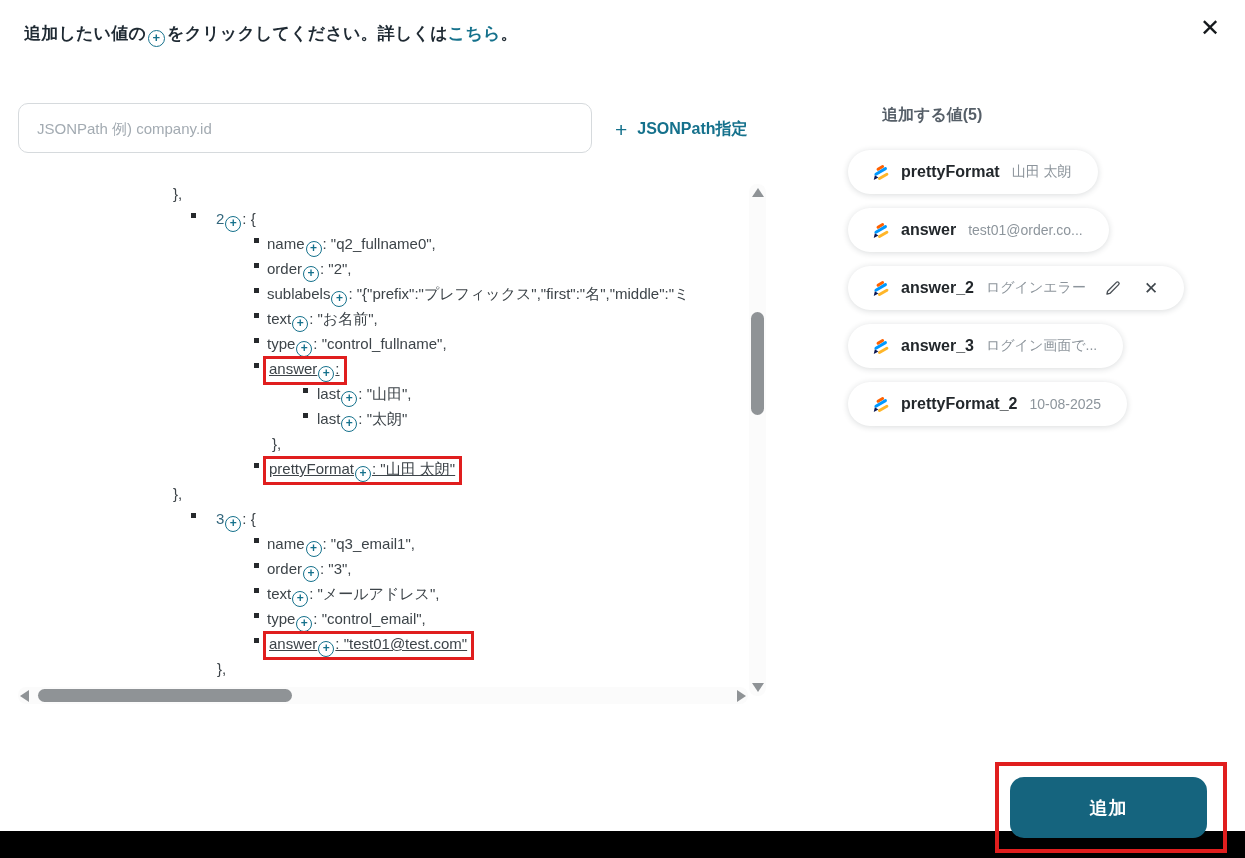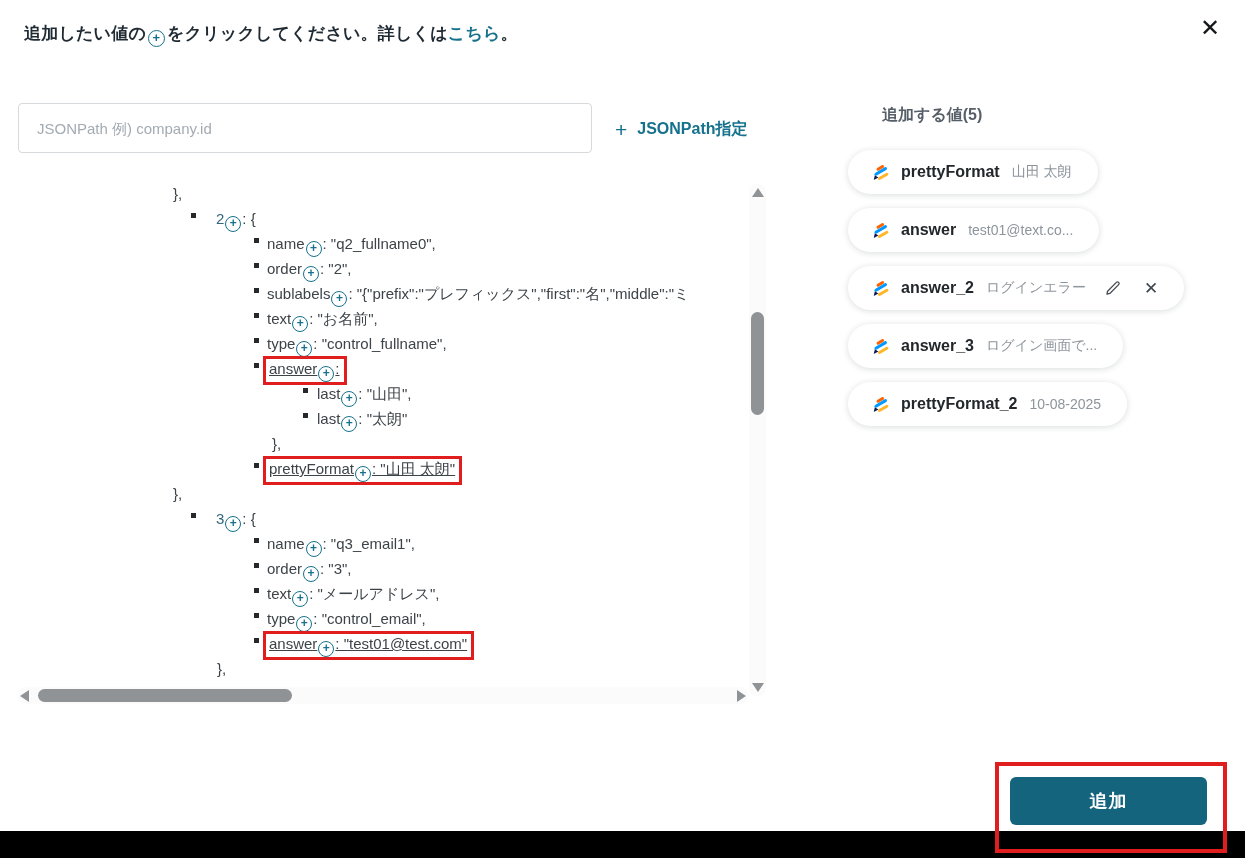--- a/index.html
+++ b/index.html
@@ -36,21 +36,21 @@
     margin:0 2px;background:#fff;
   }
   .close-x{
     position:absolute;left:1200px;top:16px;
     font-size:24px;color:#15191c;cursor:pointer;
     font-weight:400;line-height:24px;
   }
   
   .search-box{
     position:absolute;left:18px;top:103px;width:574px;height:50px;
-    border:1px solid #d6dadd;border-radius:4px;
+    border:1px solid #d6dadd;border-radius:10px;
     padding:16px 18px;font-size:15px;color:#333;outline:none;
     font-family:"Liberation Sans","DejaVu Sans",sans-serif;
   }
   .search-box::placeholder{color:#a3abb2;}
   .jsonpath-btn{
     position:absolute;left:615px;top:114px;height:30px;
     display:flex;align-items:center;gap:10px;
     color:var(--accent);cursor:pointer;background:none;border:none;
     font-family:"Liberation Sans","DejaVu Sans",sans-serif;
   }
@@ -121,22 +121,22 @@
     background:#fff;box-shadow:0 1px 6px rgba(25,35,45,.16);
     cursor:pointer;
   }
   .chip .chip-label{font-size:16px;font-weight:700;color:#22272b;}
   .chip .chip-value{font-size:14px;color:var(--gray);}
   .chip .chip-edit{margin-left:6px;cursor:pointer;display:flex;align-items:center;}
   .chip .chip-remove{margin-left:10px;font-size:17px;color:#3f464c;cursor:pointer;}
   
   .black-strip{position:absolute;left:0;top:831px;width:1245px;height:27px;background:#000;z-index:1;}
   .add-btn{
-    position:absolute;left:1010px;top:777px;width:197px;height:48px;
-    background:var(--btn);color:#fff;border:none;border-radius:6px;
+    position:absolute;left:1010px;top:777px;width:197px;height:61px;
+    background:var(--btn);color:#fff;border:none;border-radius:14px;
     font-size:18px;font-weight:700;letter-spacing:1px;cursor:pointer;z-index:2;
     font-family:"Liberation Sans","DejaVu Sans",sans-serif;
   }
   .btn-annotation{
     position:absolute;left:995px;top:762px;width:232px;height:91px;
     border:4px solid var(--red);z-index:3;pointer-events:none;
   }
 </style>
 </head>
 <body>
@@ -223,21 +223,21 @@
   </div>
 
   <div class="chip">
     <svg width="17" height="17" viewBox="0 0 24 24">
       <path d="M8.5 7.5 L15 3.5" stroke="#ff6100" stroke-width="4.2" stroke-linecap="round" fill="none"></path>
       <path d="M5.5 14.5 L19 6.5" stroke="#0099ff" stroke-width="4.2" stroke-linecap="round" fill="none"></path>
       <path d="M10.5 20.5 L21 14.5" stroke="#ffb629" stroke-width="4.2" stroke-linecap="round" fill="none"></path>
       <path d="M2.5 22.5 L9 19 L4 15.8 Z" fill="#0a1551"></path>
     </svg>
     <span class="chip-label">answer</span>
-    <span class="chip-value">test01@text.co...</span>
+    <span class="chip-value">test01@order.co...</span>
   </div>
 
   <div class="chip">
     <svg width="17" height="17" viewBox="0 0 24 24">
       <path d="M8.5 7.5 L15 3.5" stroke="#ff6100" stroke-width="4.2" stroke-linecap="round" fill="none"></path>
       <path d="M5.5 14.5 L19 6.5" stroke="#0099ff" stroke-width="4.2" stroke-linecap="round" fill="none"></path>
       <path d="M10.5 20.5 L21 14.5" stroke="#ffb629" stroke-width="4.2" stroke-linecap="round" fill="none"></path>
       <path d="M2.5 22.5 L9 19 L4 15.8 Z" fill="#0a1551"></path>
     </svg>
     <span class="chip-label">answer_2</span>

